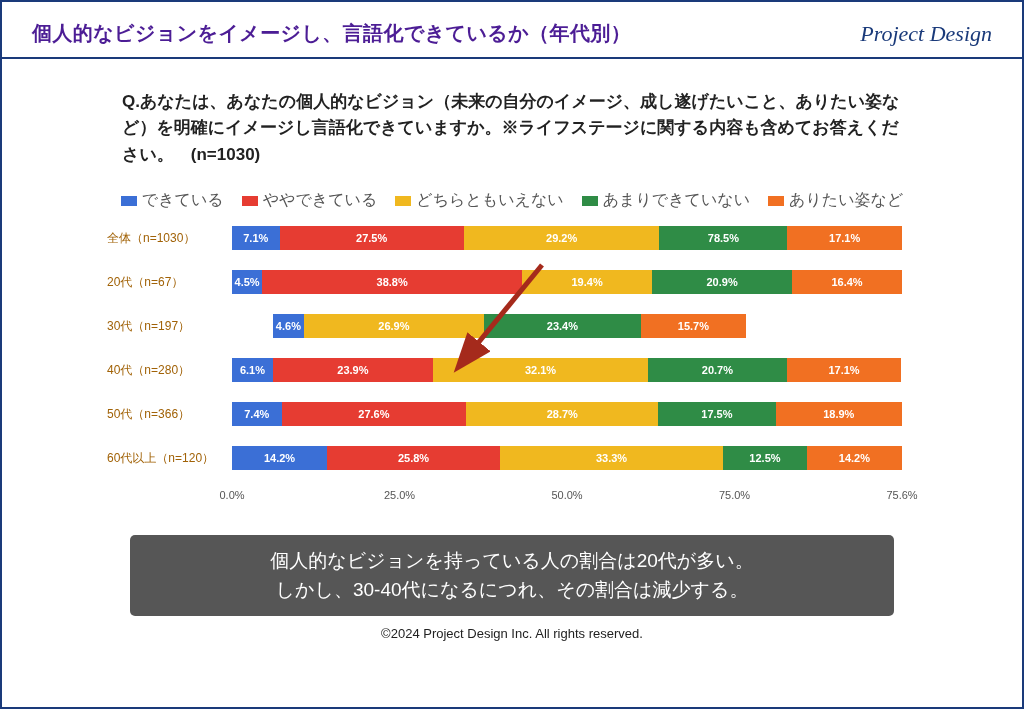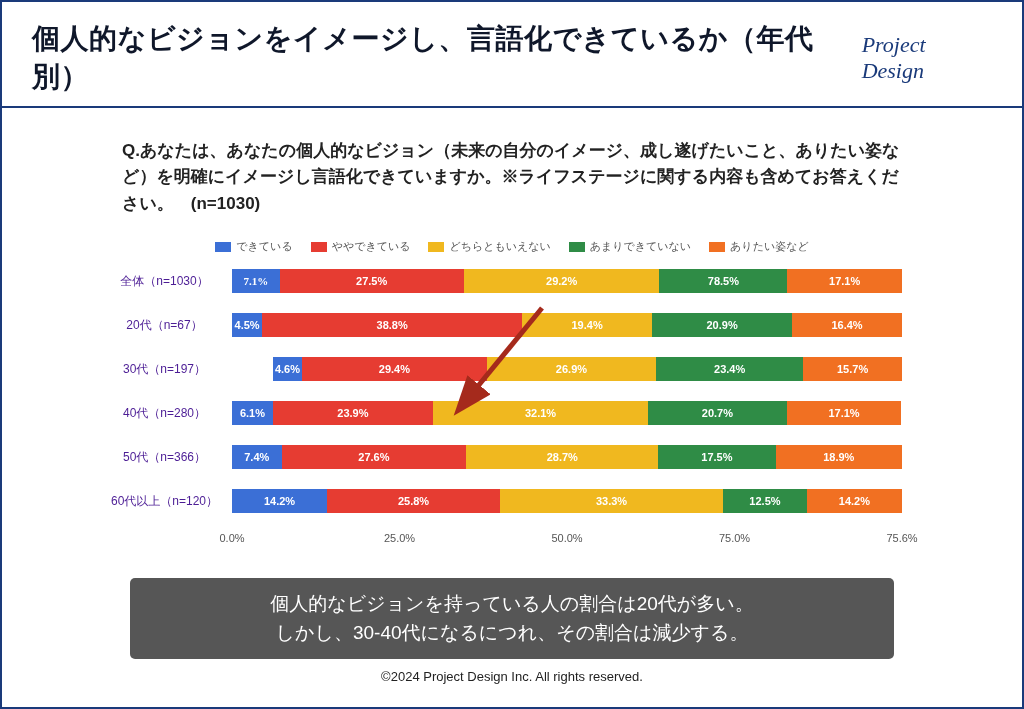--- a/index.html
+++ b/index.html
@@ -1,28 +1,28 @@
 <!DOCTYPE html>
 <html><head>
 <meta charset="utf-8">
 <style>
   * { box-sizing: border-box; margin: 0; padding: 0; }
   body { font-family: "Hiragino Kaku Gothic ProN", "Meiryo", sans-serif; background: #f0f0f0; display:flex; justify-content:center; }
   .frame { width: 1024px; height: 709px; background: #fff; border: 2px solid #1a3a7a; position: relative; }
   .header { display: flex; justify-content: space-between; align-items: center; padding: 18px 30px 10px 30px; border-bottom: 2px solid #1a3a7a; }
-  .title { color: #0f172a; font-size: 28px; font-weight: 600; letter-spacing: 0.02em; }
+  .title { color: #4c1d95; font-size: 20px; font-weight: 600; letter-spacing: 0.02em; }
   .brand { color: #1a3a7a; font-size: 22px; font-family: "Times New Roman", serif; font-weight: 500; font-style: italic; }
   .content { padding: 30px 60px 0 60px; }
   .question { font-size: 17px; font-weight: 700; line-height: 1.55; color:#222; margin: 0 60px 22px 60px; }
-  .legend { display:flex; justify-content:center; gap: 18px; font-size: 11px; color:#555; margin-bottom:14px; }
+  .legend { display:flex; justify-content:center; gap: 18px; font-size: 16px; color:#555; margin-bottom:14px; }
   .leg-item { display:flex; align-items:center; gap:5px; }
   .swatch { width:16px; height:10px; }
   .chart { margin-left: 45px; margin-right: 60px; position:relative; }
   .row { display:flex; align-items:center; height:26px; margin-bottom:18px; }
-  .row-label { width:125px; text-align:center; font-size:12px; color:#4c1d95; padding-right:10px; white-space:nowrap; }
+  .row-label { width:125px; text-align:left; font-size:12px; color:#a16207; padding-right:10px; white-space:nowrap; }
   .bar { flex:1; height:24px; display:flex; position:relative; }
   .seg { height:100%; display:flex; align-items:center; justify-content:center; color:#fff; font-size:11px; font-weight:600; overflow:hidden; }
   .axis { display:flex; margin-left:125px; font-size:11px; color:#555; position:relative; height:18px; }
   .tick { position:absolute; transform:translateX(-50%); }
   .bars-layer { position:relative; z-index:1; }
   .arrow { position:absolute; z-index:3; pointer-events:none; }
   .summary-box { margin: 28px 68px 0 68px; background:#565656; color:#fff; font-size:19px; text-align:center; padding:12px 10px; border-radius:5px; line-height:1.5; }
   .copyright { text-align:center; font-size:13px; color:#222; margin-top:10px; }
   .c-blue { background:#3b6fd6; }
   .c-red { background:#e63c32; }
@@ -65,42 +65,41 @@
           <span>ありたい姿など</span>
         </div>
     </div>
 
     <div class="chart">
       <div class="plot-wrap">
         <div id="bars" class="bars-layer">
             <div class="row">
               <div class="row-label">全体（n=1030）</div>
               <div class="bar">
-                <div class="seg c-blue" style="width: 7.1%; font-family: Liberation Serif, serif;">7.1%</div>
+                <div class="seg c-blue" style="width: 7.1%;">7.1%</div>
                 <div class="seg c-red" style="width: 27.5%;">27.5%</div>
                 <div class="seg c-yellow" style="width: 29.2%;">29.2%</div>
                 <div class="seg c-green" style="width: 19.1%;">78.5%</div>
                 <div class="seg c-orange" style="width: 17.1%;">17.1%</div>
               </div>
             </div>
             <div class="row">
               <div class="row-label">20代（n=67）</div>
               <div class="bar">
                 <div class="seg c-blue" style="width: 4.5%;">4.5%</div>
                 <div class="seg c-red" style="width: 38.8%;">38.8%</div>
                 <div class="seg c-yellow" style="width: 19.4%;">19.4%</div>
                 <div class="seg c-green" style="width: 20.9%;">20.9%</div>
                 <div class="seg c-orange" style="width: 16.4%;">16.4%</div>
               </div>
             </div>
             <div class="row">
               <div class="row-label">30代（n=197）</div>
               <div class="bar">
                 <div class="seg c-blue" style="width: 4.6%; margin-left: 41px;">4.6%</div>
-                <div class="seg c-red" style="width: 29.4%;">29.4%</div>
                 <div class="seg c-yellow" style="width: 26.9%;">26.9%</div>
                 <div class="seg c-green" style="width: 23.4%;">23.4%</div>
                 <div class="seg c-orange" style="width: 15.7%;">15.7%</div>
               </div>
             </div>
             <div class="row">
               <div class="row-label">40代（n=280）</div>
               <div class="bar">
                 <div class="seg c-blue" style="width: 6.1%;">6.1%</div>
                 <div class="seg c-red" style="width: 23.9%;">23.9%</div>

